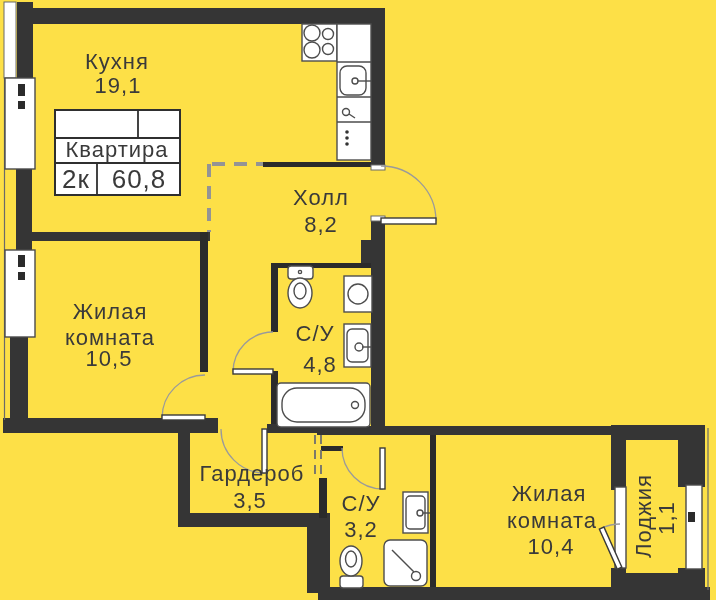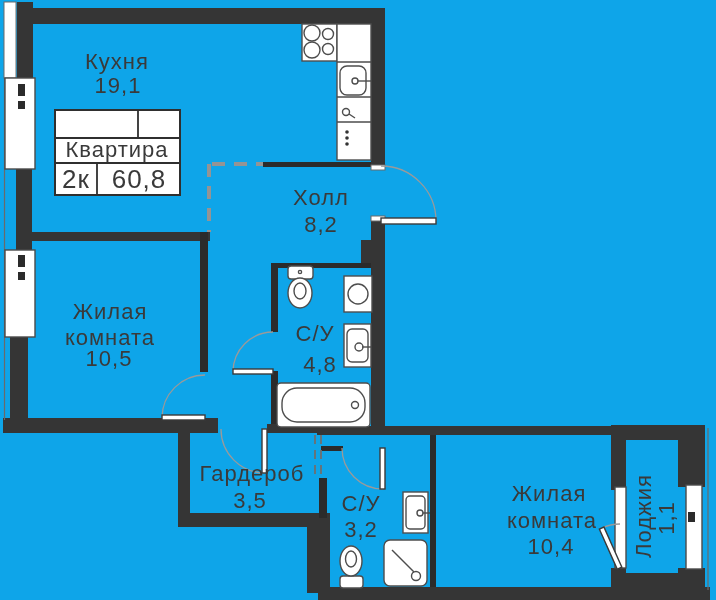--- a/index.html
+++ b/index.html
@@ -1,16 +1,16 @@
 <!DOCTYPE html>
 <html><head>
 <meta charset="utf-8">
 <style>
   html,body{margin:0;padding:0;background:#ffffff;}
-  .stage{position:relative;width:716px;height:600px;background:#0ea5e9;overflow:hidden;}
+  .stage{position:relative;width:716px;height:600px;background:#fde047;overflow:hidden;}
   svg{position:absolute;left:0;top:0;}
   text{font-family:"Liberation Sans","DejaVu Sans",sans-serif;fill:#3a3a3a;letter-spacing:1px;}
   .lbl{font-size:22px;}
   .stamp-name{font-size:22px;}
   .stamp-big{font-size:26px;}
   .wall{fill:#353535;}
   .thinwall{fill:#2b2b2b;}
   .fx{fill:#ffffff;stroke:#4d4d4d;stroke-width:1.4;}
   .fxl{fill:none;stroke:#4d4d4d;stroke-width:1.4;}
   .arc{fill:none;stroke:#9a9a9a;stroke-width:1.3;}

